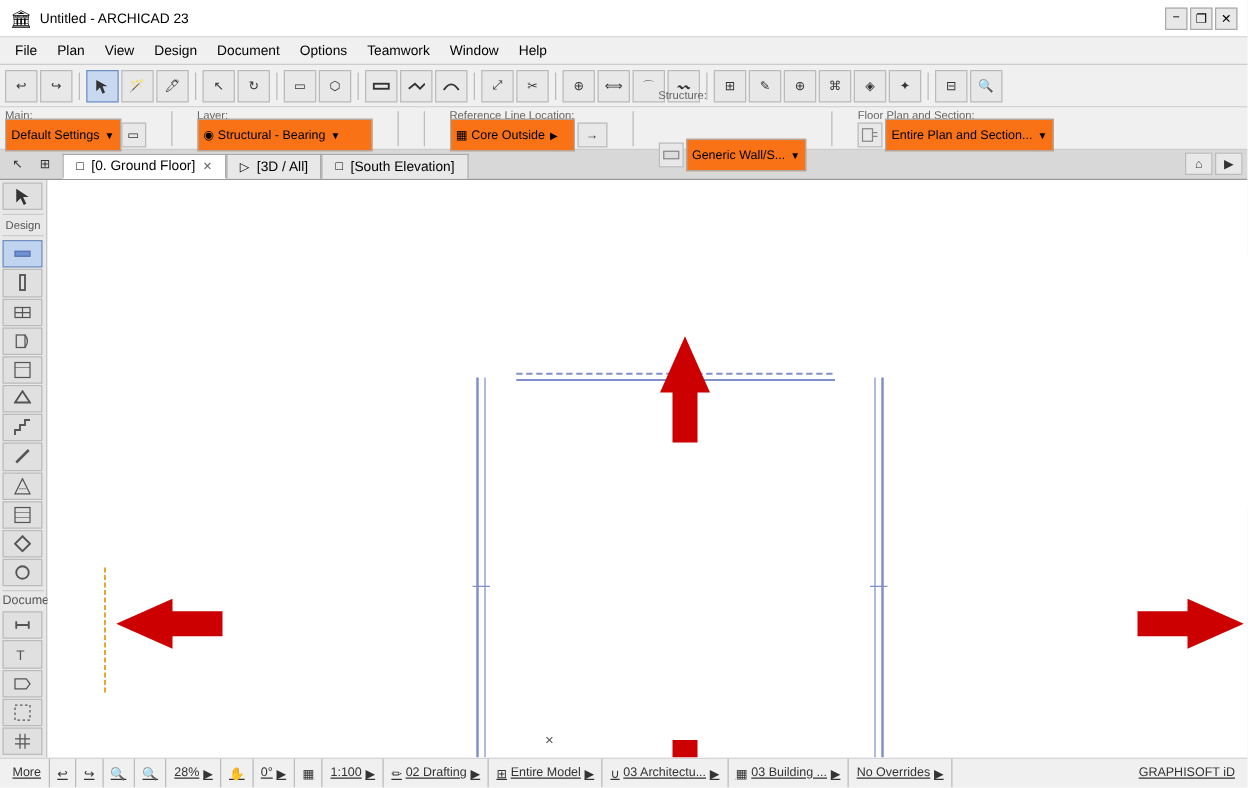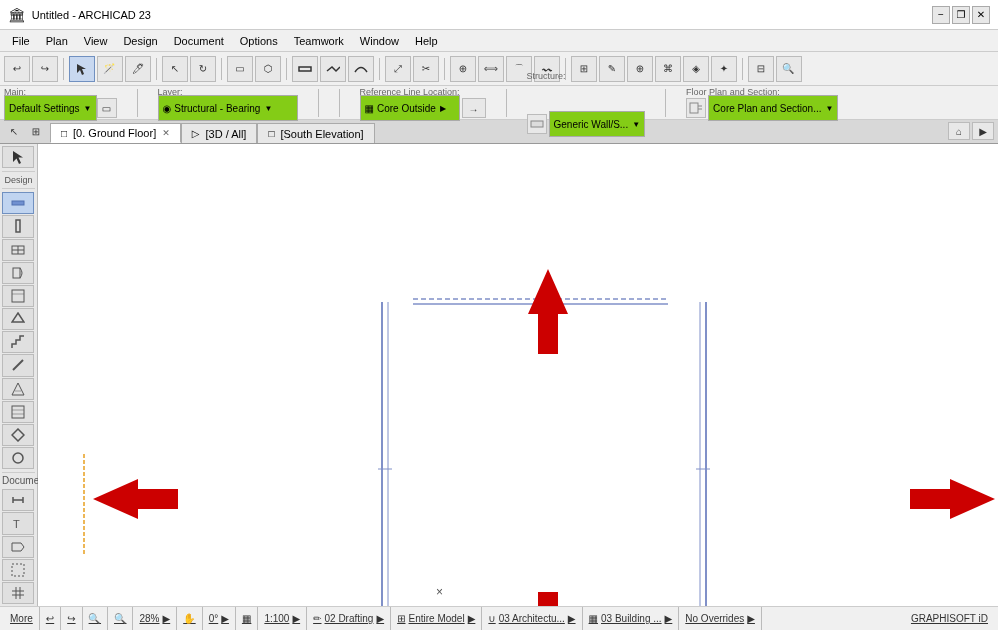--- a/index.html
+++ b/index.html
@@ -73,21 +73,21 @@
       min-width: 80px;
     }
     .opt-label { font-size: 9px; color: #666; margin-bottom: 1px; }
     .opt-control {
       height: 20px;
       display: flex;
       align-items: center;
     }
     .opt-dropdown {
       height: 19px;
-      background: #84cc16;
+      background: #f97316;
       border: 1px solid #aaa;
       display: flex;
       align-items: center;
       padding: 12px 4px;
       font-size: 10px;
       cursor: pointer;
       min-width: 70px;
     }
     .opt-dropdown-arrow { margin-left: 4px; font-size: 8px; }
     .opt-sep { width: 1px; height: 28px; background: #bbb; }
@@ -333,21 +333,21 @@
     <div class="opt-label">Floor Plan and Section:</div>
     <div class="opt-control" style="gap:2px;">
       <div class="tb-btn" style="width:20px;height:20px;">
         <svg width="14" height="14" viewBox="0 0 14 14">
             <rect x="1" y="2" width="8" height="10" fill="none" stroke="#888" stroke-width="1"></rect>
             <line x1="9" y1="5" x2="13" y2="5" stroke="#888"></line>
             <line x1="9" y1="8" x2="13" y2="8" stroke="#888"></line>
           </svg>
       </div>
       <div class="opt-dropdown" style="min-width:120px;">
-        <span>Core Plan and Section...</span>
+        <span>Entire Plan and Section...</span>
         <span class="opt-dropdown-arrow">▼</span>
       </div>
     </div>
   </div>
 </div>
 
 <div id="tab-bar">
 
   <div style="display:flex;align-items:center;padding:0 4px;gap:2px;height:24px;">
     <div class="tb-btn" style="width:20px;height:18px;border:none;background:transparent;">↖</div>

